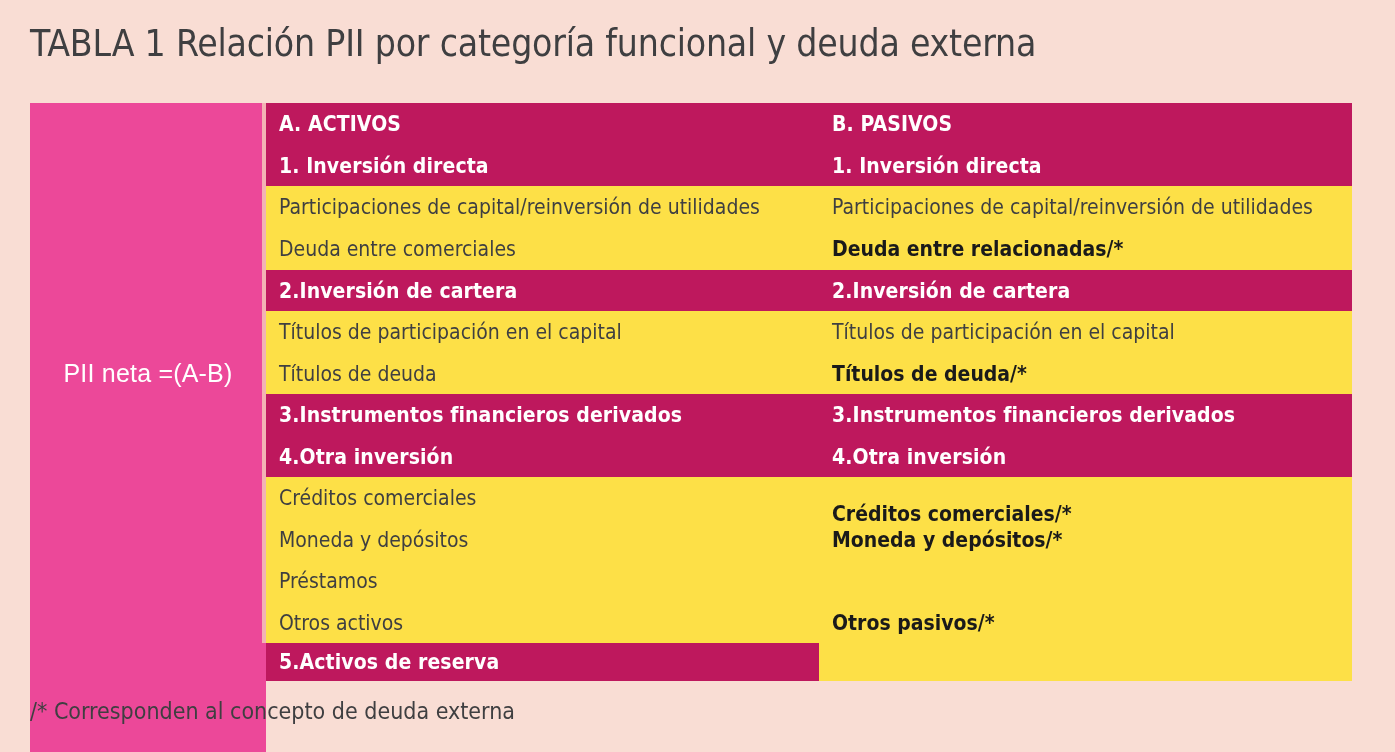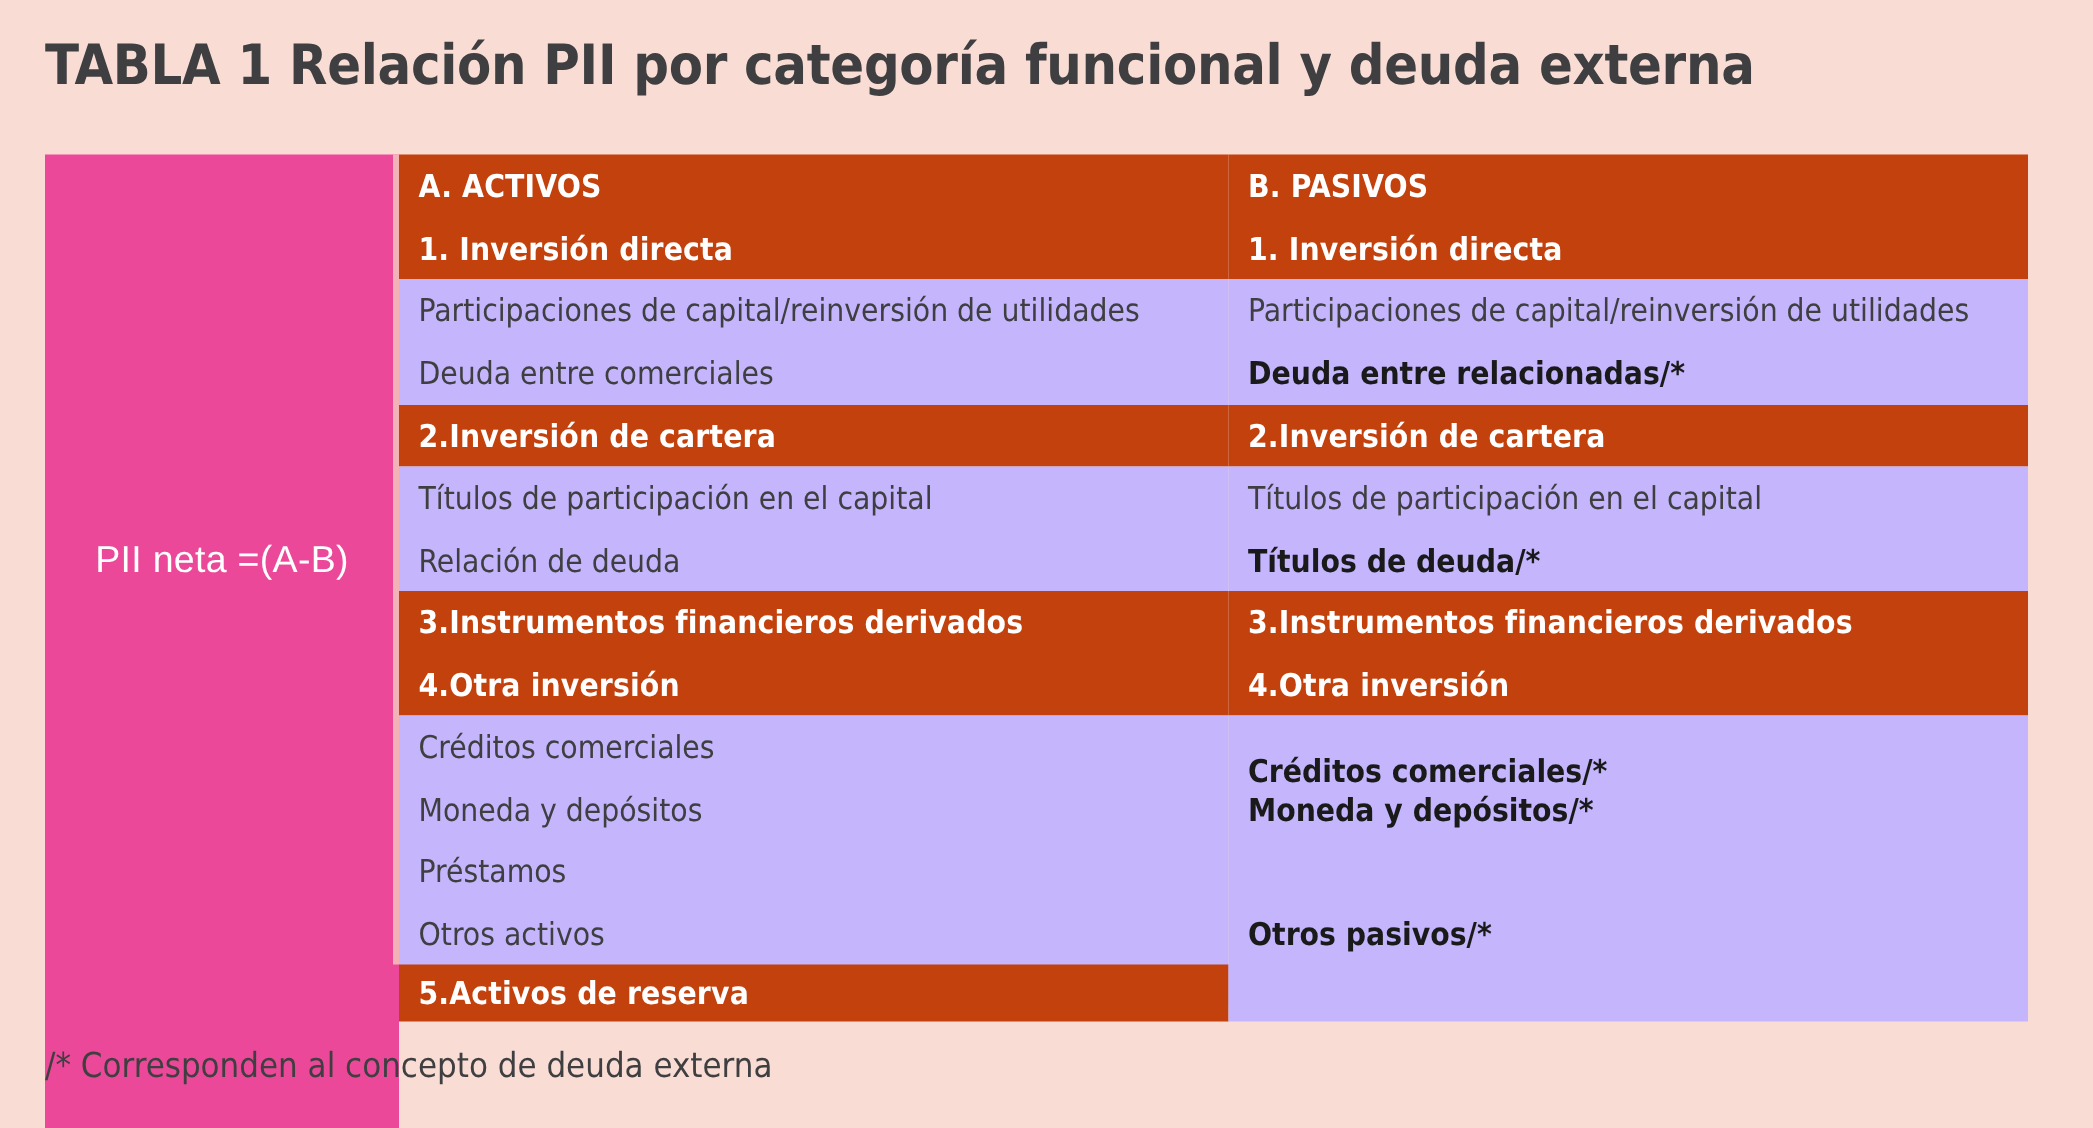--- a/index.html
+++ b/index.html
@@ -18,21 +18,21 @@
   }
 
   
   #title {
     position: absolute;
     left: 30px;
     top: 22px;
     width: 1330px;
     font-family: "DejaVu Sans Condensed", "Liberation Sans Narrow", "Liberation Sans", sans-serif;
     font-size: 37px;
-    font-weight: bold;
+    font-weight: normal;
     color: #3f3f41;
     letter-spacing: -0.2px;
     white-space: nowrap;
   }
 
   
   #table {
     position: absolute;
     left: 30px;
     top: 103px;
@@ -72,22 +72,22 @@
   }
   #col-a { left: 236px; width: 553px; }
   #col-b { left: 789px; width: 533px; }
 
   .band {
     position: absolute;
     left: 0;
     right: 0;
     overflow: hidden;
   }
-  .band.red  { background: #c2410c; }
-  .band.pink { background: #c4b5fd; }
+  .band.red  { background: #be185d; }
+  .band.pink { background: #fde047; }
 
   
   .cell {
     position: absolute;
     left: 0;
     right: 0;
     display: flex;
     align-items: center;
     padding-left: 13px;
     white-space: nowrap;
@@ -157,21 +157,21 @@
         <div class="cell sub-reg" style="top:0px;height:42px;">Participaciones de capital/reinversión de utilidades</div>
         <div class="cell sub-reg" style="top:42px;height:42px;">Deuda entre comerciales</div>
       </div>
 
       <div class="band red" style="top:167px;height:41px;">
         <div class="cell hdr" style="top:0px;height:41px;">2.Inversión  de cartera</div>
       </div>
 
       <div class="band pink" style="top:208px;height:83px;">
         <div class="cell sub-reg" style="top:0px;height:42px;">Títulos de participación en el capital</div>
-        <div class="cell sub-reg" style="top:42px;height:41px;">Relación de deuda</div>
+        <div class="cell sub-reg" style="top:42px;height:41px;">Títulos de deuda</div>
       </div>
 
       <div class="band red" style="top:291px;height:83px;">
         <div class="cell hdr" style="top:0px;height:42px;">3.Instrumentos financieros derivados</div>
         <div class="cell hdr" style="top:42px;height:41px;">4.Otra inversión</div>
       </div>
 
       <div class="band pink" style="top:374px;height:194px;">
         <div class="cell sub-reg" style="top:0px;height:42px;">Créditos comerciales</div>
         <div class="cell sub-reg" style="top:42px;height:41px;">Moneda y depósitos</div>

